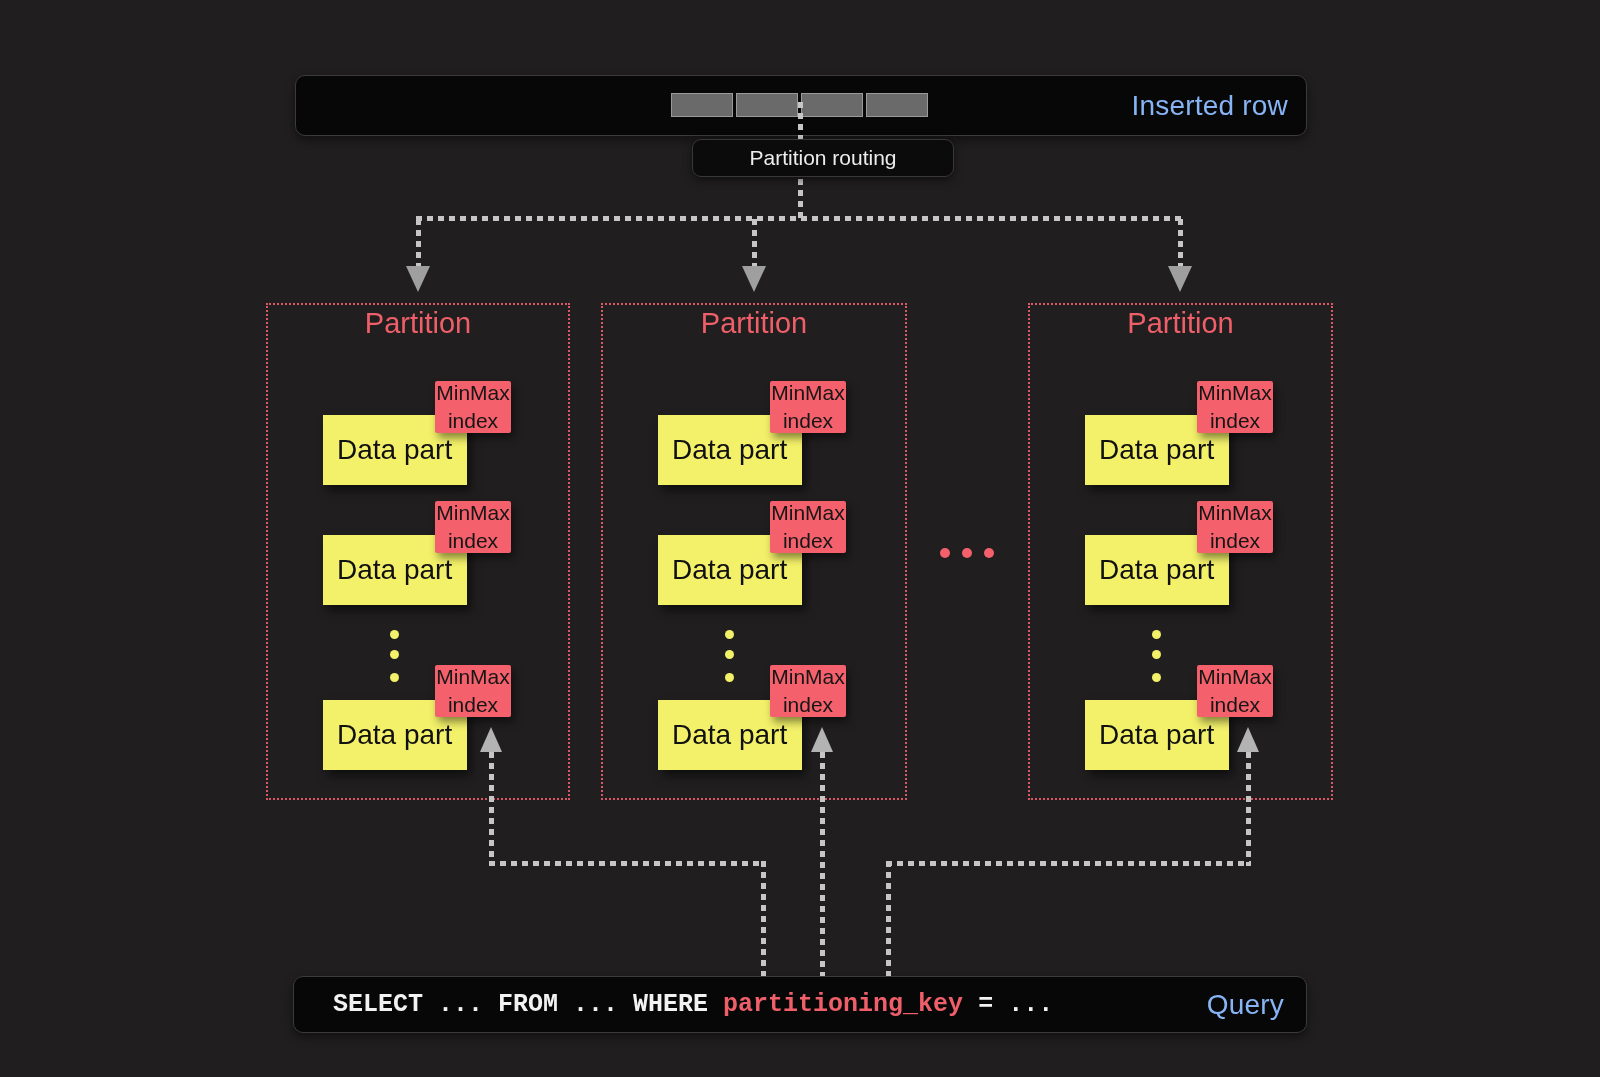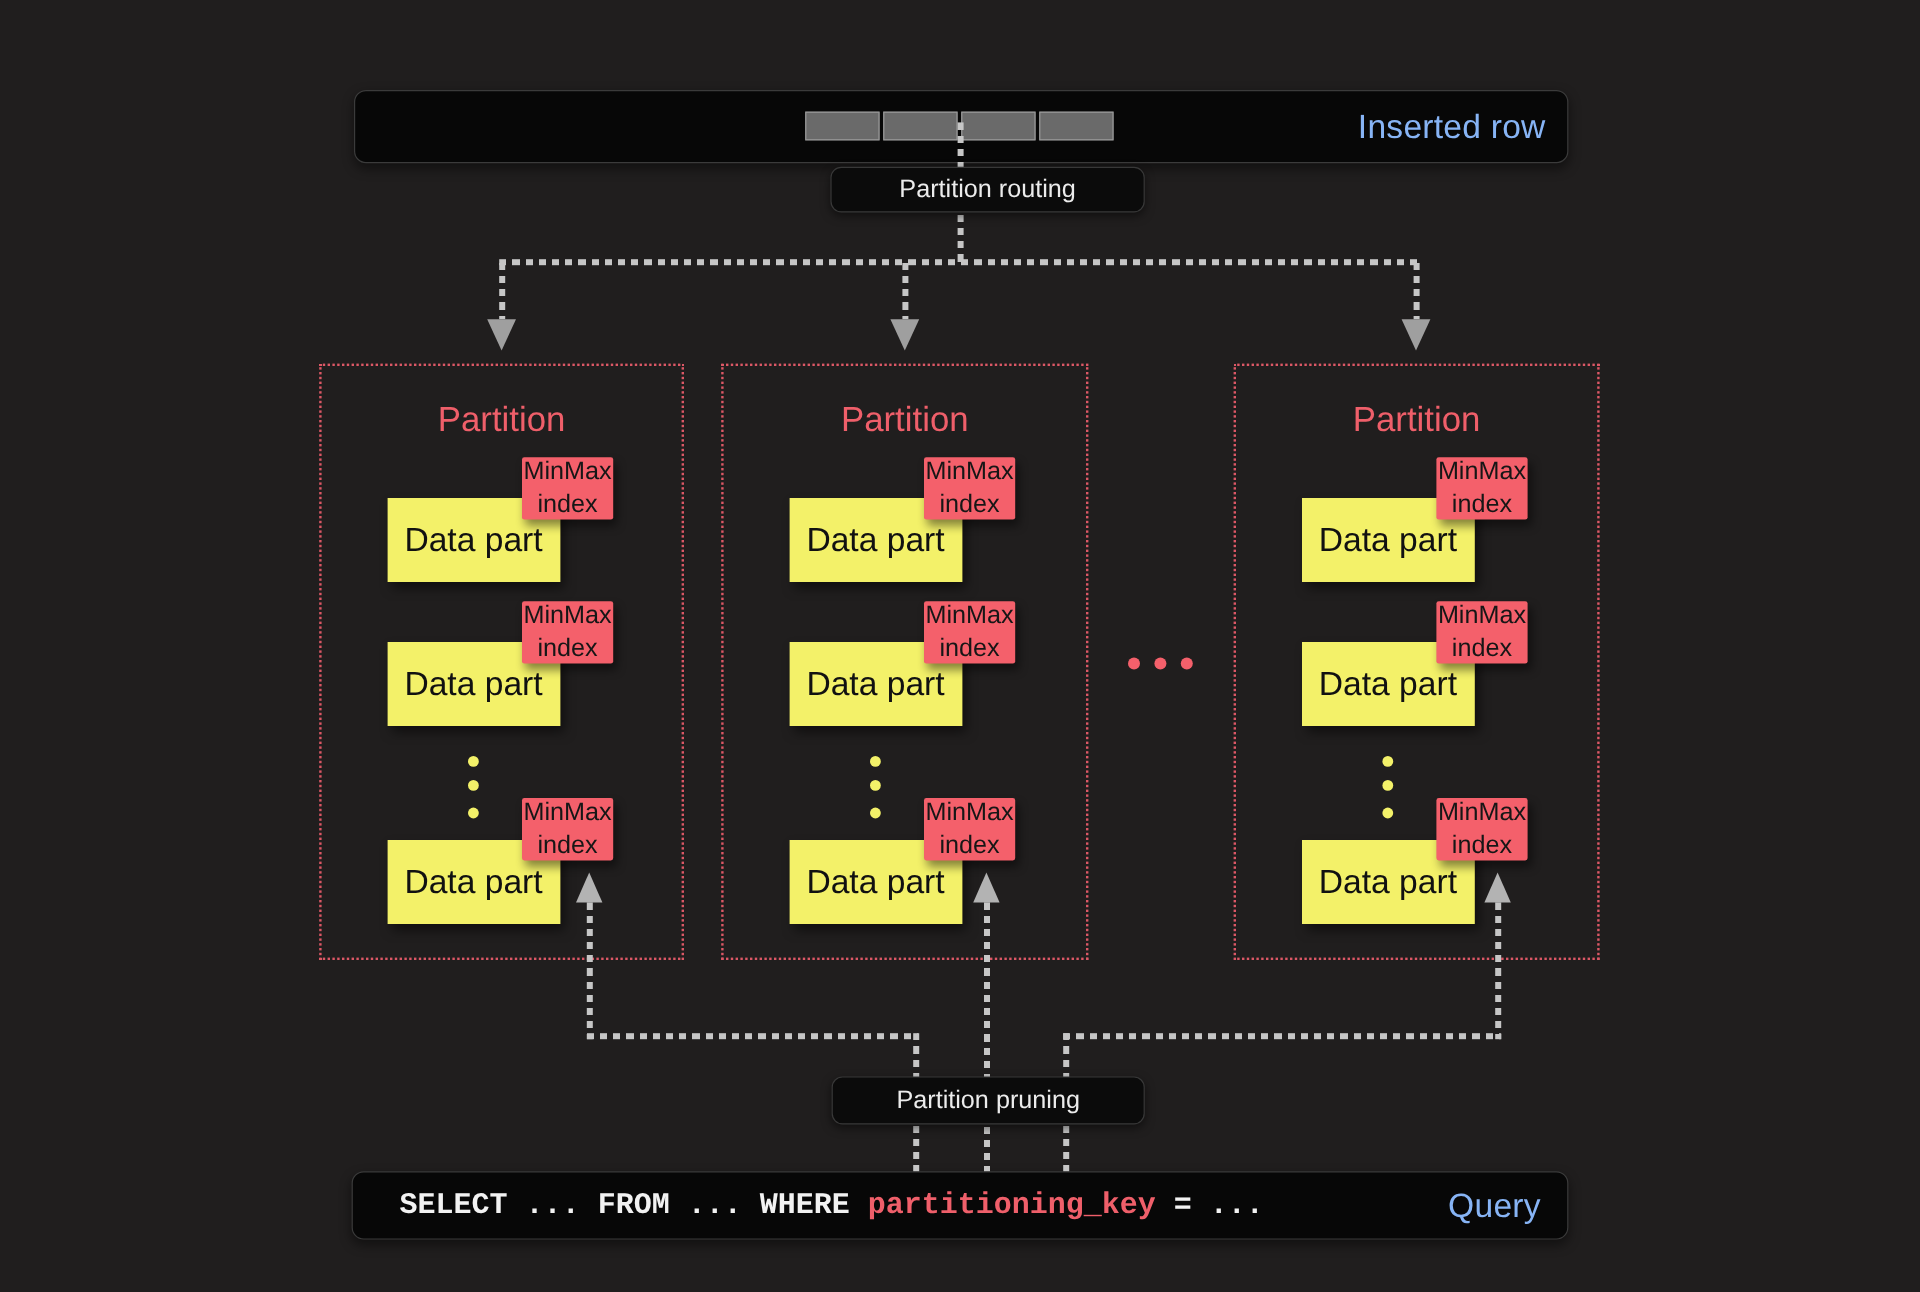--- a/index.html
+++ b/index.html
@@ -38,21 +38,21 @@
     position:absolute;background:#0b0b0b;border:1px solid #383838;border-radius:9px;
     display:flex;align-items:center;justify-content:center;
     color:#ececec;font-size:21px;z-index:3;box-shadow:0 3px 8px rgba(0,0,0,.5);
   }
   
   .partition{
     position:absolute;top:303px;height:497px;box-sizing:border-box;
     border:2px dotted var(--partition-border,#dc5866);
   }
   .partition-title{
-    margin-top:29px;text-align:center;
+    margin-top:2px;text-align:center;
     color:var(--accent-red,#ef5f6a);font-size:29px;
   }
   .data-part{
     position:absolute;width:144px;height:70px;left:55px;
     background:var(--data-part-yellow,#f3f169);
     display:flex;align-items:center;padding-left:14px;box-sizing:border-box;
     color:#111;font-size:28px;z-index:1;
     box-shadow:4px 6px 9px rgba(0,0,0,.5);
   }
   .minmax-tag{
@@ -169,20 +169,19 @@
   <div class="vdash" style="left:761px;top:861px;height:115px;"></div>
 
   <div class="arrow-up" style="left:811px;top:727px;"></div>
   <div class="vdash" style="left:820px;top:752px;height:224px;"></div>
 
   <div class="arrow-up" style="left:1237px;top:727px;"></div>
   <div class="vdash" style="left:1246px;top:752px;height:114px;"></div>
   <div class="hdash" style="left:886px;top:861px;width:365px;"></div>
   <div class="vdash" style="left:886px;top:861px;height:115px;"></div>
 
-  <div class="pill" style="left:693px;top:897px;width:259px;height:38px;">Partition pruning</div>
 
   <div class="io-box" style="left:293px;top:976px;width:1012px;height:55px;">
     <div class="code"><span>SELECT ... FROM ... WHERE </span><span class="key">partitioning_key</span><span> = ...</span></div>
     <span class="blue-label" style="right:22px;">Query</span>
   </div>
 
 </div>
 
 </body></html>

